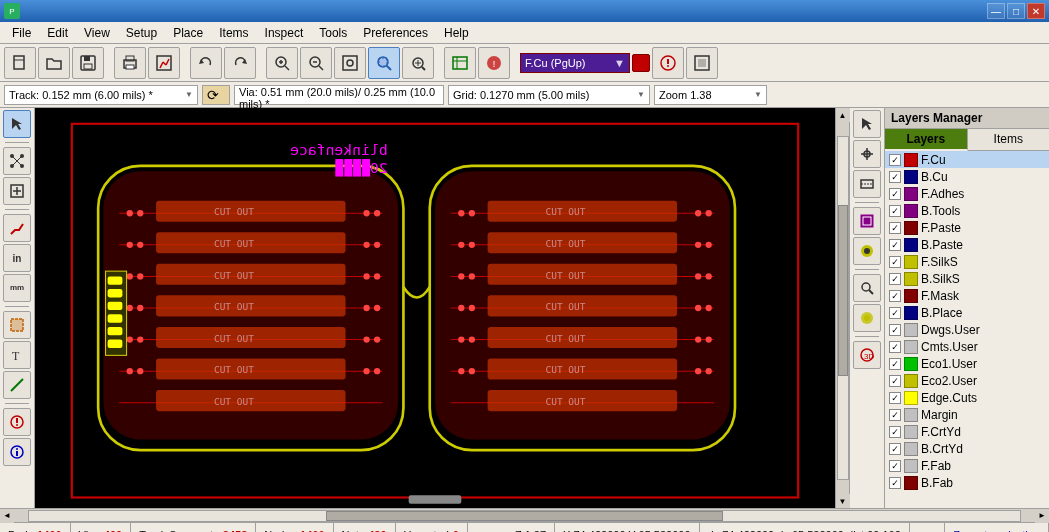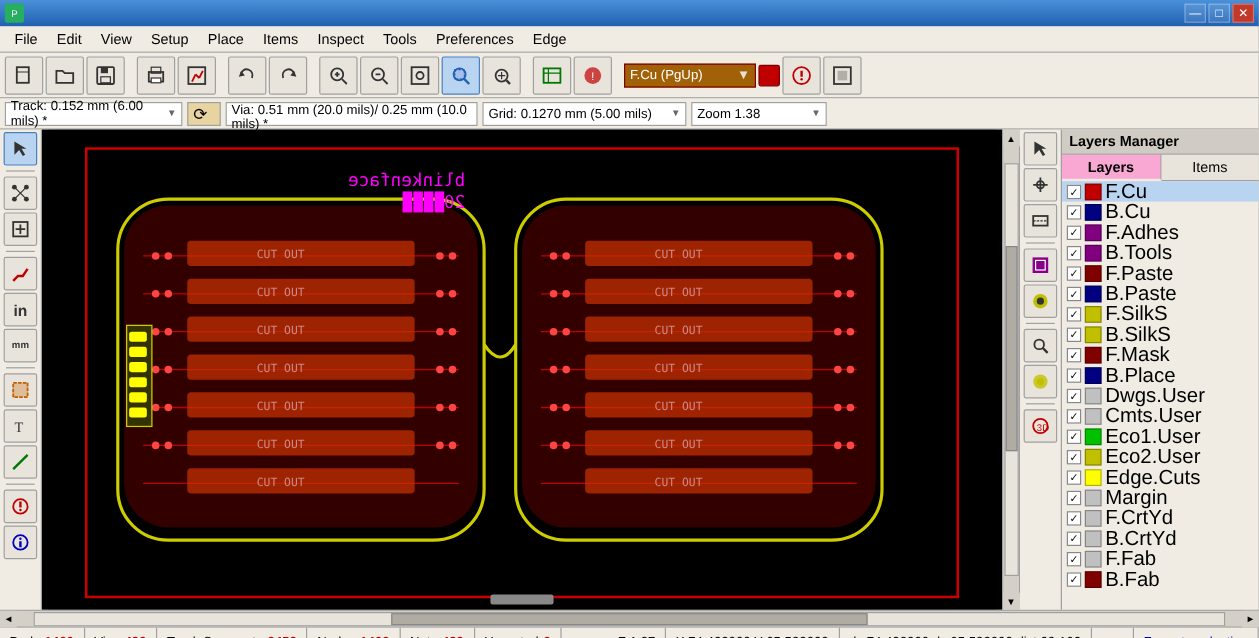--- a/index.html
+++ b/index.html
@@ -81,27 +81,27 @@
     .selector-combo {
       height: 20px;
       background: white;
       border: 1px solid #a0a0a0;
       font-size: 11px;
       padding: 0 4px;
       display: flex; align-items: center; justify-content: space-between;
       cursor: pointer;
     }
     .selector-combo .arrow { font-size: 8px; color: #666; margin-left: 4px; }
-    .track-sel { width: 148px; }
+    .track-sel { width: 194px; }
     .via-sel { width: 210px; flex-direction: column; }
-    .grid-sel { width: 170px; }
+    .grid-sel { width: 202px; }
     .zoom-sel { width: 113px; }
     .layer-sel {
       width: 110px; height: 20px;
-      background: #a16207; color: white;
+      background: #4c1d95; color: white;
       border: 1px solid #800000;
       font-size: 11px; padding: 0 4px;
       display: flex; align-items: center; justify-content: space-between;
       cursor: pointer;
     }
     .layer-sel .arrow { color: rgba(255,255,255,0.8); }
 
     
     #main {
       display: flex;
@@ -185,42 +185,42 @@
       flex: 1;
       text-align: center;
       padding: 3px;
       font-size: 12px;
       cursor: pointer;
       background: #e8e4dc;
       border-right: 1px solid #a0a0a0;
     }
     .layer-tab:last-child { border-right: none; }
     .layer-tab.active {
-      background: #f9a8d4;
+      background: #4d7c0f;
       font-weight: bold;
       border-bottom: 2px solid #f0ece4;
       margin-bottom: -1px;
     }
     #layers-list {
       flex: 1;
       overflow-y: auto;
       font-size: 11px;
     }
     .layer-item {
       display: flex;
       align-items: center;
       padding: 1px 4px;
       gap: 3px;
       cursor: pointer;
       height: 17px;
     }
     .layer-item.selected { background: #b8d4f0; }
     .layer-check { width: 12px; height: 12px; border: 1px solid #888; background: white; display: flex; align-items: center; justify-content: center; font-size: 9px; flex-shrink: 0; }
     .layer-color { width: 14px; height: 14px; flex-shrink: 0; border: 1px solid rgba(0,0,0,0.3); }
-    .layer-name { font-size: 17px; }
+    .layer-name { font-size: 12px; }
 
     
     #hscrollbar {
       height: 14px;
       background: #d4d0c8;
       border-top: 1px solid #a0a0a0;
       display: flex;
       align-items: center;
     }
     #hscrollbar-track {
@@ -311,21 +311,21 @@
 <div id="menubar">
   <div class="menu-item">File</div>
   <div class="menu-item">Edit</div>
   <div class="menu-item">View</div>
   <div class="menu-item">Setup</div>
   <div class="menu-item">Place</div>
   <div class="menu-item">Items</div>
   <div class="menu-item">Inspect</div>
   <div class="menu-item">Tools</div>
   <div class="menu-item">Preferences</div>
-  <div class="menu-item">Edge</div>
+  <div class="menu-item">Help</div>
 </div>
 
 <div id="toolbar1">
   <div class="tb-btn" title="New">
     <svg width="18" height="18" viewBox="0 0 18 18">
         <rect x="3" y="2" width="10" height="13" fill="none" stroke="#333" stroke-width="1.5"></rect>
         <line x1="3" y1="6" x2="13" y2="6" stroke="#333" stroke-width="1"></line>
       </svg>
   </div>
   <div class="tb-btn" title="Open">
@@ -489,21 +489,21 @@
           <line x1="8" y1="4" x2="8" y2="12" stroke="#333" stroke-width="1.5"></line>
           <line x1="4" y1="8" x2="12" y2="8" stroke="#333" stroke-width="1.5"></line>
         </svg>
     </div>
     <div class="lt-sep"></div>
     <div class="lt-btn">
       <svg width="16" height="16" viewBox="0 0 16 16">
           <path d="M2 14 L6 10 L10 10 L14 4" fill="none" stroke="#c00000" stroke-width="2"></path>
         </svg>
     </div>
-    <div class="lt-btn" style="font-size:13px; font-weight:bold; color:#333;">in</div>
+    <div class="lt-btn" style="font-size:10px; font-weight:bold; color:#333;">in</div>
     <div class="lt-btn" style="font-size:8px; font-weight:bold; color:#333; line-height:1;">mm</div>
     <div class="lt-sep"></div>
     <div class="lt-btn">
       <svg width="16" height="16" viewBox="0 0 16 16">
           <rect x="2" y="2" width="12" height="12" fill="rgba(200,100,0,0.3)" stroke="#c06000" stroke-width="1.5" stroke-dasharray="3,1"></rect>
         </svg>
     </div>
     <div class="lt-btn">
       <svg width="16" height="16" viewBox="0 0 16 16">
           <text x="3" y="13" font-size="12" fill="#333" font-family="serif">T</text>

